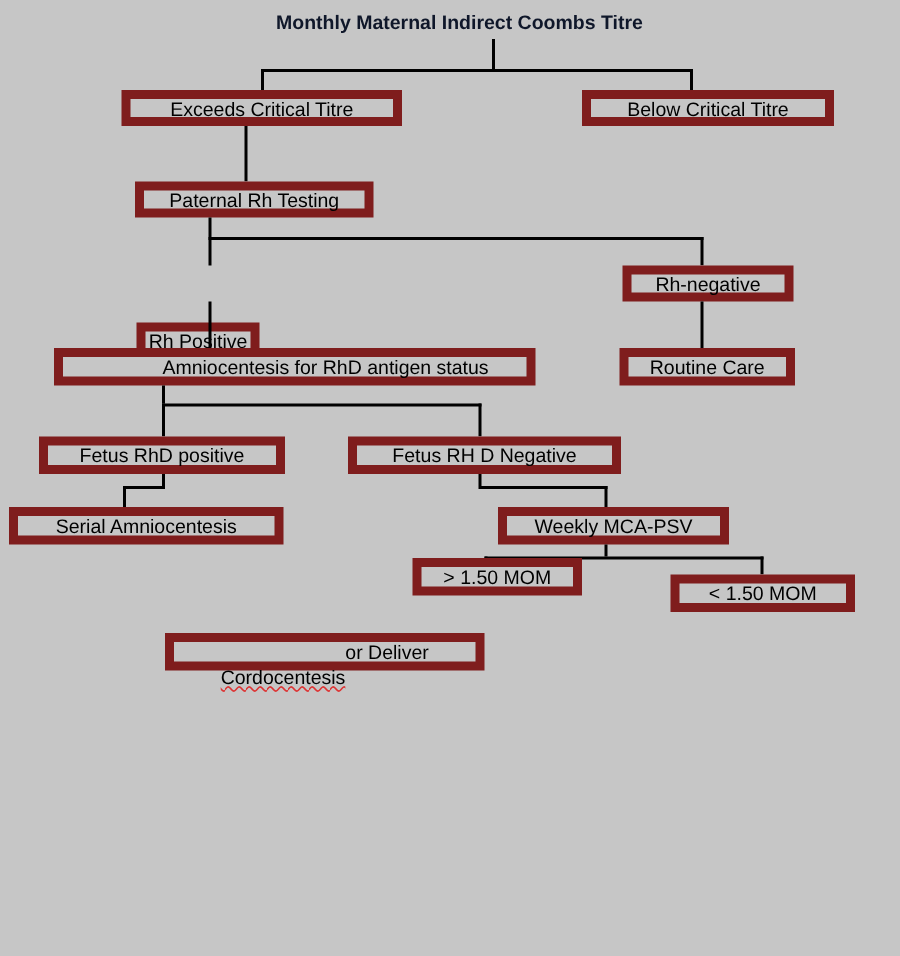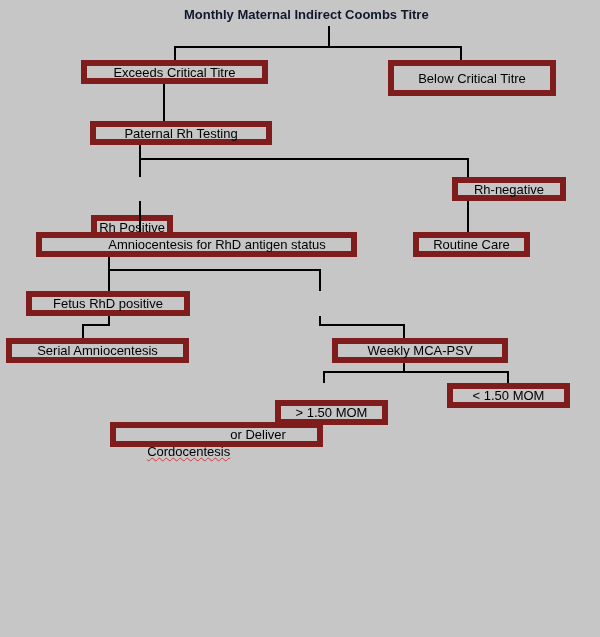--- a/index.html
+++ b/index.html
@@ -63,39 +63,39 @@
 
   <div class="line v" style="left:328px; top:26px; height:20px;"></div>
 
   <div class="line h" style="left:174px; top:46px; width:288px;"></div>
   <div class="line v" style="left:174px; top:46px; height:14px;"></div>
   <div class="line v" style="left:460px; top:46px; height:14px;"></div>
 
   <div class="node" style="left:81px; top:60px; width:187px; height:24px;">
     <span>Exceeds Critical Titre</span>
   </div>
-  <div class="node" style="left:388px; top:60px; width:168px; height:36px;">
+  <div class="node" style="left:388px; top:60px; width:168px; height:24px;">
     <span>Below Critical Titre</span>
   </div>
 
   <div class="line v" style="left:163px; top:84px; height:37px;"></div>
 
-  <div class="node" style="left:90px; top:121px; width:182px; height:24px;align-items:center;">
+  <div class="node" style="left:90px; top:121px; width:159px; height:24px;align-items:center;">
     <span>Paternal Rh Testing</span>
   </div>
 
   <div class="line v" style="left:139px; top:145px; height:13px;"></div>
   <div class="line h" style="left:139px; top:158px; width:330px;"></div>
   <div class="line v" style="left:139px; top:158px; height:19px;"></div>
   <div class="line v" style="left:467px; top:158px; height:19px;"></div>
 
   <div class="node" style="left:91px; top:177px; width:82px; height:24px;margin-top:38px;">
     <span>Rh Positive</span>
   </div>
-  <div class="node" style="left:415px; top:177px; width:114px; height:24px;margin-left:37px;">
+  <div class="node" style="left:415px; top:177px; width:114px; height:24px;">
     <span>Rh-negative</span>
   </div>
 
   <div class="line v" style="left:139px; top:201px; height:31px;"></div>
   <div class="line v" style="left:467px; top:201px; height:31px;"></div>
 
   <div class="node" style="left:36px; top:232px; width:321px; height:25px;padding-left:47px;">
     <span>Amniocentesis for RhD antigen status</span>
   </div>
   <div class="node" style="left:413px; top:232px; width:117px; height:25px;justify-content:center;">
@@ -103,42 +103,45 @@
   </div>
 
   <div class="line v" style="left:108px; top:257px; height:12px;"></div>
   <div class="line h" style="left:108px; top:269px; width:213px;"></div>
   <div class="line v" style="left:108px; top:269px; height:22px;"></div>
   <div class="line v" style="left:319px; top:269px; height:22px;"></div>
 
   <div class="node" style="left:26px; top:291px; width:164px; height:25px;justify-content:center;">
     <span>Fetus RhD positive</span>
   </div>
+  <div class="node" style="left:232px; top:291px; width:182px; height:25px;">
+    <span>Fetus RH D Negative</span>
+  </div>
 
   <div class="line v" style="left:108px; top:316px; height:8px;"></div>
   <div class="line h" style="left:82px; top:324px; width:28px;"></div>
   <div class="line v" style="left:82px; top:324px; height:14px;"></div>
 
   <div class="line v" style="left:319px; top:316px; height:8px;"></div>
   <div class="line h" style="left:319px; top:324px; width:86px;"></div>
   <div class="line v" style="left:403px; top:324px; height:14px;"></div>
 
   <div class="node" style="left:6px; top:338px; width:183px; height:25px;">
     <span>Serial Amniocentesis</span>
   </div>
-  <div class="node" style="left:332px; top:338px; width:176px; height:25px;">
+  <div class="node" style="left:332px; top:338px; width:154px; height:25px;">
     <span>Weekly MCA-PSV</span>
   </div>
 
   <div class="line v" style="left:403px; top:363px; height:8px;"></div>
   <div class="line h" style="left:323px; top:371px; width:186px;"></div>
   <div class="line v" style="left:323px; top:371px; height:12px;"></div>
   <div class="line v" style="left:507px; top:371px; height:12px;"></div>
 
-  <div class="node" style="left:275px; top:400px; width:113px; height:25px;">
+  <div class="node" style="left:275px; top:372px; width:113px; height:25px;">
     <span>&gt; 1.50 MOM</span>
   </div>
   <div class="node" style="left:447px; top:383px; width:123px; height:25px;">
     <span>&lt; 1.50 MOM</span>
   </div>
 
   <div class="node" style="left:110px; top:422px; width:213px; height:25px;">
     <span class="spellword">Cordocentesis</span>
       <span> or Deliver</span>
   </div>

